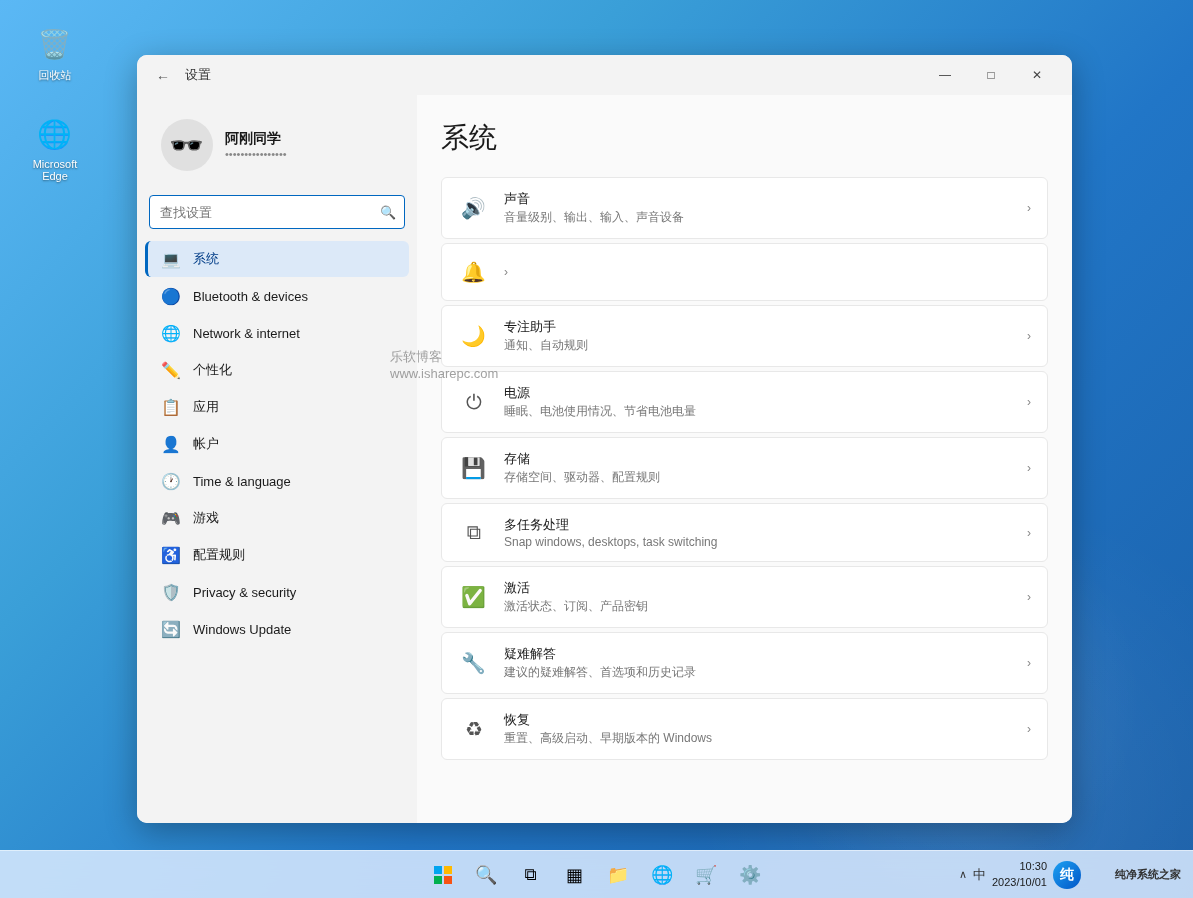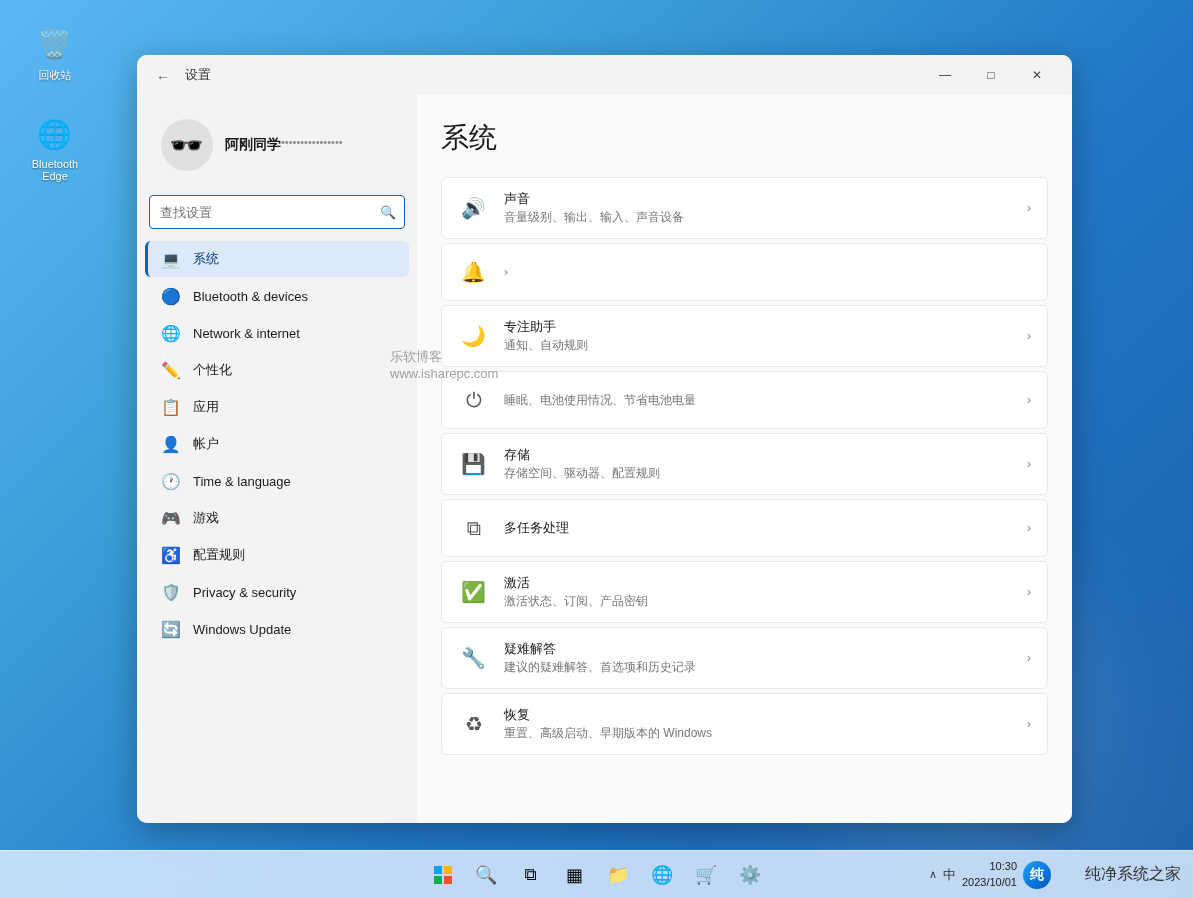--- a/index.html
+++ b/index.html
@@ -175,21 +175,21 @@
       height: 52px;
       border-radius: 50%;
       background: #e0e0e0;
       display: flex;
       align-items: center;
       justify-content: center;
       overflow: hidden;
       flex-shrink: 0;
       font-size: 28px;
     }
-    .user-info { display: flex; flex-direction: row; }
+    .user-info { display: flex; flex-direction: column; }
     .user-name { font-size: 14px; font-weight: 600; color: #1a1a1a; }
     .user-account { font-size: 11px; color: #888; }
 
     
     .search-box {
       margin: 8px 12px 12px;
       position: relative;
     }
     .search-input {
       width: 100%;
@@ -320,21 +320,21 @@
       height: 28px;
       border-radius: 50%;
       background: linear-gradient(135deg, #1da1f2, #0056c7);
       display: flex;
       align-items: center;
       justify-content: center;
       color: white;
       font-size: 14px;
       font-weight: bold;
     }
-    .brand-text { font-size: 16px; color: #333; font-weight: 400; padding-left: 28px; }
+    .brand-text { font-size: 11px; color: #333; font-weight: 700; padding-left: 28px; }
 
     
     .deco-circle {
       position: absolute;
       border-radius: 50%;
       pointer-events: none;
     }
   </style>
 </head>
 <body>
@@ -344,21 +344,21 @@
   <div class="deco-circle" style="width:600px;height:600px;background:radial-gradient(circle,rgba(255,255,255,0.08) 0%,transparent 70%);bottom:-200px;right:-100px;"></div>
   <div class="deco-circle" style="width:400px;height:400px;background:radial-gradient(circle,rgba(255,255,255,0.1) 0%,transparent 70%);bottom:0;right:50px;"></div>
 
   <div id="desktop-icons">
       <div class="desktop-icon" style="top: 20px; left: 20px; position: absolute;">
     <div class="icon-img">🗑️</div>
     <span class="icon-label">回收站</span>
   </div>
       <div class="desktop-icon" style="top: 110px; left: 20px; position: absolute;">
     <div class="icon-img">🌐</div>
-    <span class="icon-label">Bluetooth Edge</span>
+    <span class="icon-label">Microsoft Edge</span>
   </div>
     </div>
 
   <div class="settings-window">
 
     <div class="title-bar">
       <div class="title-bar-back">
         <span>←</span>
       </div>
       <span class="title-bar-title">设置</span>
@@ -455,36 +455,38 @@
     <div class="settings-item-icon">🌙</div>
     <div class="settings-item-text">
       <div class="settings-item-title">专注助手</div>
       <div class="settings-item-desc">通知、自动规则</div>
     </div>
     <span class="settings-item-chevron">›</span>
   </div>
             <div class="settings-item">
     <div class="settings-item-icon">⏻</div>
     <div class="settings-item-text">
+      <div class="settings-item-title">电源</div>
       <div class="settings-item-desc">睡眠、电池使用情况、节省电池电量</div>
     </div>
     <span class="settings-item-chevron">›</span>
   </div>
             <div class="settings-item">
     <div class="settings-item-icon">💾</div>
     <div class="settings-item-text">
       <div class="settings-item-title">存储</div>
       <div class="settings-item-desc">存储空间、驱动器、配置规则</div>
     </div>
     <span class="settings-item-chevron">›</span>
   </div>
             <div class="settings-item">
     <div class="settings-item-icon">⧉</div>
     <div class="settings-item-text">
       <div class="settings-item-title">多任务处理</div>
+      <div class="settings-item-desc">Snap windows, desktops, task switching</div>
     </div>
     <span class="settings-item-chevron">›</span>
   </div>
             <div class="settings-item">
     <div class="settings-item-icon">✅</div>
     <div class="settings-item-text">
       <div class="settings-item-title">激活</div>
       <div class="settings-item-desc">激活状态、订阅、产品密钥</div>
     </div>
     <span class="settings-item-chevron">›</span>

